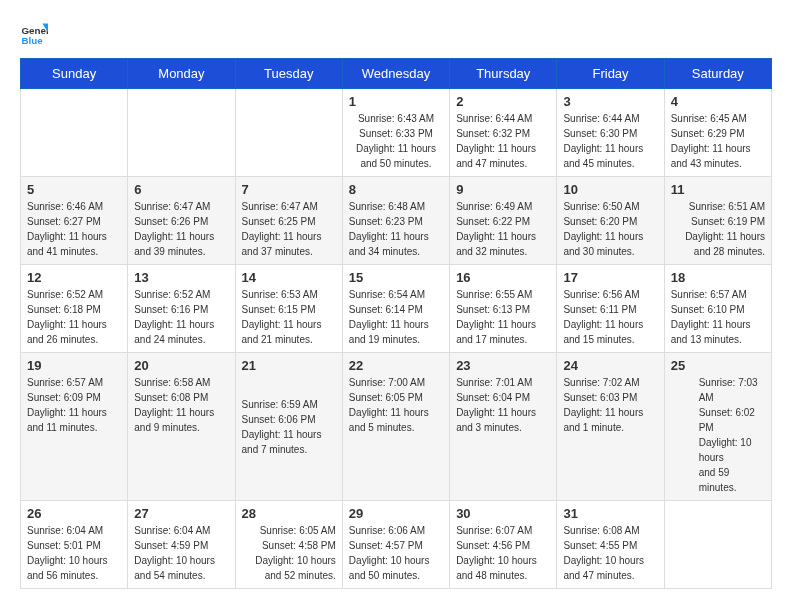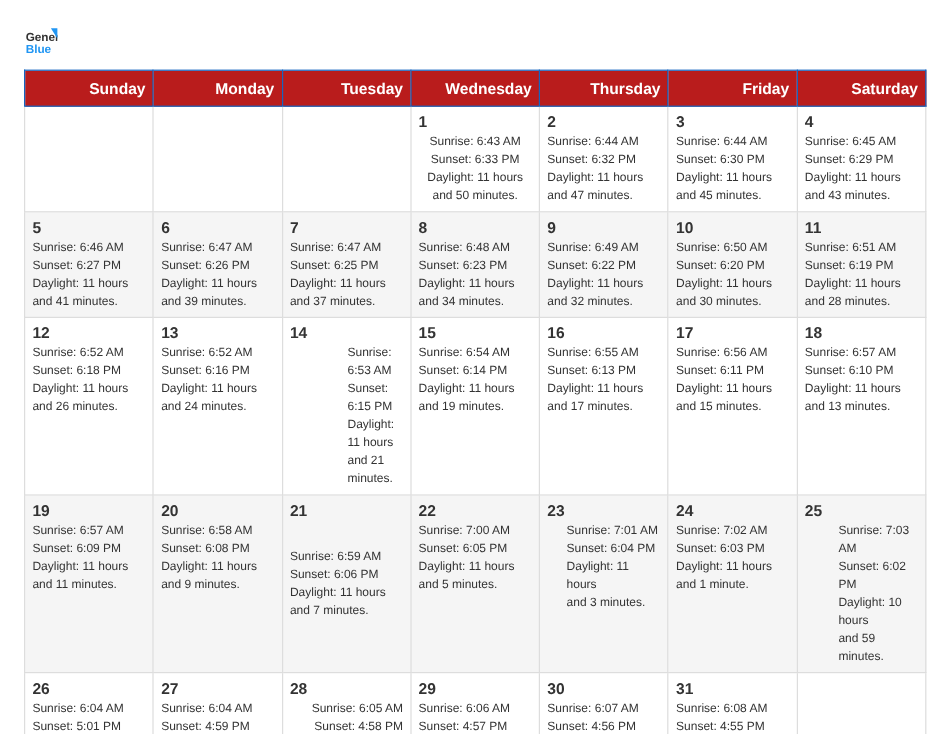--- a/index.html
+++ b/index.html
@@ -36,26 +36,26 @@
     .location {
       font-size: 16px;
       color: #555;
     }
     table {
       width: 100%;
       border-collapse: collapse;
       border: 1px solid #ccc;
     }
     thead tr th {
-      background-color: #b91c1c;
+      background-color: #1d4ed8;
       color: #fff;
       font-size: 13px;
-      font-weight: bold;
+      font-weight: normal;
       padding: 7px 6px;
-      text-align: right;
+      text-align: center;
       border: 1px solid #1565C0;
     }
     tbody tr td {
       width: calc(100%/7);
       vertical-align: top;
       padding: 5px 6px;
       font-size: 10.5px;
       color: #333;
       border: 1px solid #ddd;
       height: 85px;
@@ -183,21 +183,21 @@
         </td>
         <td>
           <span class="day-num">10</span>
           <div class="day-info" style="white-space: pre-line;">Sunrise: 6:50 AM
 Sunset: 6:20 PM
 Daylight: 11 hours
 and 30 minutes.</div>
         </td>
         <td>
           <span class="day-num">11</span>
-          <div class="day-info" style="white-space: pre-line;">Sunrise: 6:51 AM
+          <div class="day-info" style="white-space: pre-line; text-align: right;">Sunrise: 6:51 AM
 Sunset: 6:19 PM
 Daylight: 11 hours
 and 28 minutes.</div>
         </td>
       </tr>
       <tr>
         <td>
           <span class="day-num">12</span>
           <div class="day-info" style="white-space: pre-line;">Sunrise: 6:52 AM
 Sunset: 6:18 PM
@@ -206,21 +206,21 @@
         </td>
         <td>
           <span class="day-num">13</span>
           <div class="day-info" style="white-space: pre-line;">Sunrise: 6:52 AM
 Sunset: 6:16 PM
 Daylight: 11 hours
 and 24 minutes.</div>
         </td>
         <td>
           <span class="day-num">14</span>
-          <div class="day-info" style="white-space: pre-line; margin-left: 48px;">Sunrise: 6:53 AM
+          <div class="day-info" style="white-space: pre-line;">Sunrise: 6:53 AM
 Sunset: 6:15 PM
 Daylight: 11 hours
 and 21 minutes.</div>
         </td>
         <td>
           <span class="day-num">15</span>
           <div class="day-info" style="white-space: pre-line;">Sunrise: 6:54 AM
 Sunset: 6:14 PM
 Daylight: 11 hours
 and 19 minutes.</div>
@@ -271,21 +271,21 @@
         </td>
         <td>
           <span class="day-num">22</span>
           <div class="day-info" style="white-space: pre-line;">Sunrise: 7:00 AM
 Sunset: 6:05 PM
 Daylight: 11 hours
 and 5 minutes.</div>
         </td>
         <td>
           <span class="day-num">23</span>
-          <div class="day-info" style="white-space: pre-line; margin-left: 16px;">Sunrise: 7:01 AM
+          <div class="day-info" style="white-space: pre-line;">Sunrise: 7:01 AM
 Sunset: 6:04 PM
 Daylight: 11 hours
 and 3 minutes.</div>
         </td>
         <td>
           <span class="day-num">24</span>
           <div class="day-info" style="white-space: pre-line;">Sunrise: 7:02 AM
 Sunset: 6:03 PM
 Daylight: 11 hours
 and 1 minute.</div>

